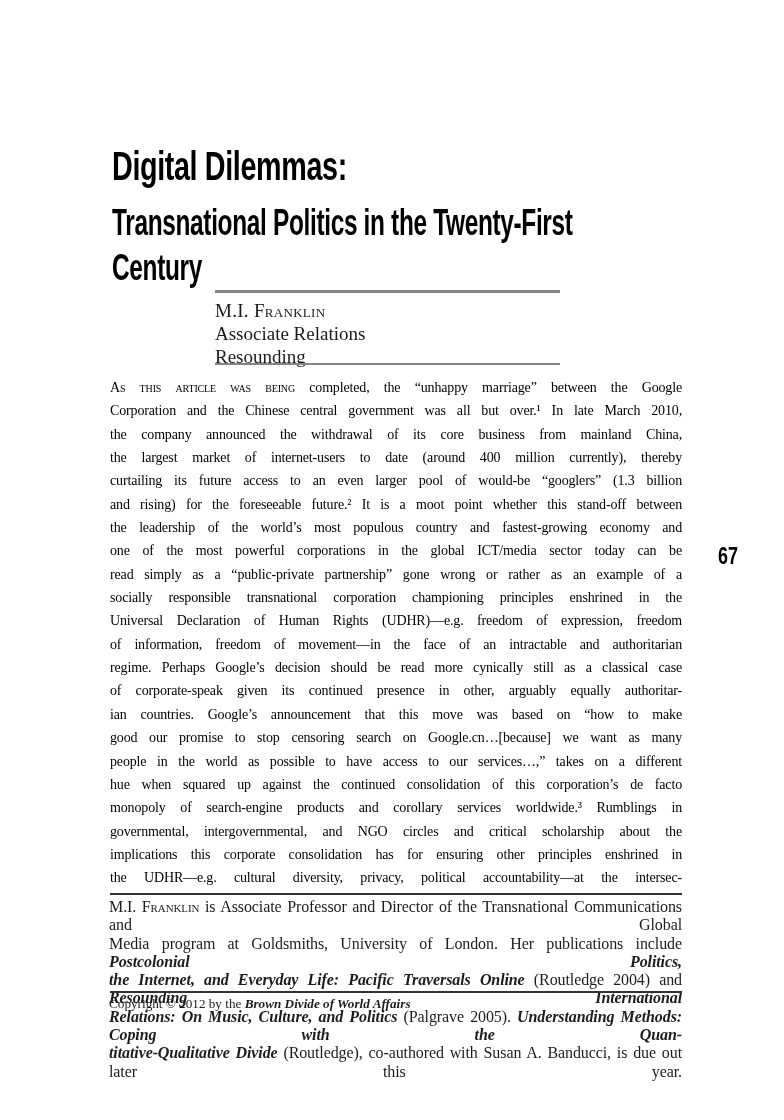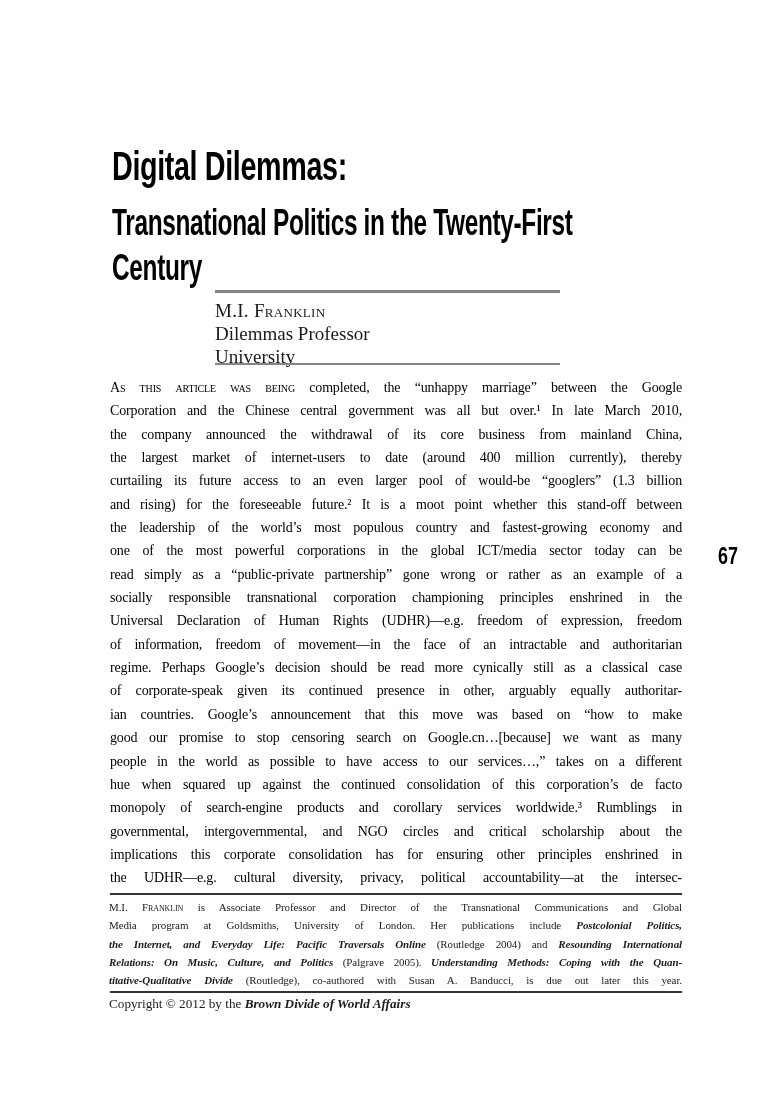--- a/index.html
+++ b/index.html
@@ -74,21 +74,21 @@
     -moz-text-align-last: justify;
     color: #000000;
   }
 
   
   .footnote {
     position: absolute;
     left: 109px;
     top: 898px;
     width: 573px;
-    font-size: 11px;
+    font-size: 16px;
     line-height: 18.3px;
     letter-spacing: -0.1px;
     text-align: justify;
     text-align-last: justify;
     -moz-text-align-last: justify;
     color: #1c1c1c;
   }
 
   
   .copyright {
@@ -125,22 +125,22 @@
 <div class="page">
 
   <div class="title-line title-line1">Digital Dilemmas:</div>
   <div class="title-line title-line2">Transnational Politics in the Twenty-First</div>
   <div class="title-line title-line3">Century</div>
 
   <div class="rule rule-author-top"></div>
 
   <div class="author-block">
     <div class="author-name">M.I. Franklin</div>
-    <div>Dilemmas Professor</div>
-    <div>University</div>
+    <div>Associate Relations</div>
+    <div>Resounding</div>
   </div>
 
   <div class="rule rule-author-bottom"></div>
 
   <div class="page-number">67</div>
 
   <div class="body-text"><span class="seg-smallcaps">As this article was being</span><span class="seg-normal"> completed, the “unhappy marriage” between the Google</span><br><span class="seg-normal">Corporation and the Chinese central government was all but over.¹ In late March 2010,</span><br><span class="seg-normal">the company announced the withdrawal of its core business from mainland China,</span><br><span class="seg-normal">the largest market of internet-users to date (around 400 million currently), thereby</span><br><span class="seg-normal">curtailing its future access to an even larger pool of would-be “googlers” (1.3 billion</span><br><span class="seg-normal">and rising) for the foreseeable future.² It is a moot point whether this stand-off between</span><br><span class="seg-normal">the leadership of the world’s most populous country and fastest-growing economy and</span><br><span class="seg-normal">one of the most powerful corporations in the global ICT/media sector today can be</span><br><span class="seg-normal">read simply as a “public-private partnership” gone wrong or rather as an example of a</span><br><span class="seg-normal">socially responsible transnational corporation championing principles enshrined in the</span><br><span class="seg-normal">Universal Declaration of Human Rights (UDHR)—e.g. freedom of expression, freedom</span><br><span class="seg-normal">of information, freedom of movement—in the face of an intractable and authoritarian</span><br><span class="seg-normal">regime. Perhaps Google’s decision should be read more cynically still as a classical case</span><br><span class="seg-normal">of corporate-speak given its continued presence in other, arguably equally authoritar-</span><br><span class="seg-normal">ian countries. Google’s announcement that this move was based on “how to make</span><br><span class="seg-normal">good our promise to stop censoring search on Google.cn…[because] we want as many</span><br><span class="seg-normal">people in the world as possible to have access to our services…,” takes on a different</span><br><span class="seg-normal">hue when squared up against the continued consolidation of this corporation’s de facto</span><br><span class="seg-normal">monopoly of search-engine products and corollary services worldwide.³ Rumblings in</span><br><span class="seg-normal">governmental, intergovernmental, and NGO circles and critical scholarship about the</span><br><span class="seg-normal">implications this corporate consolidation has for ensuring other principles enshrined in</span><br><span class="seg-normal">the UDHR—e.g. cultural diversity, privacy, political accountability—at the intersec-</span></div>
 
   <div class="rule rule-footnote"></div>
 

